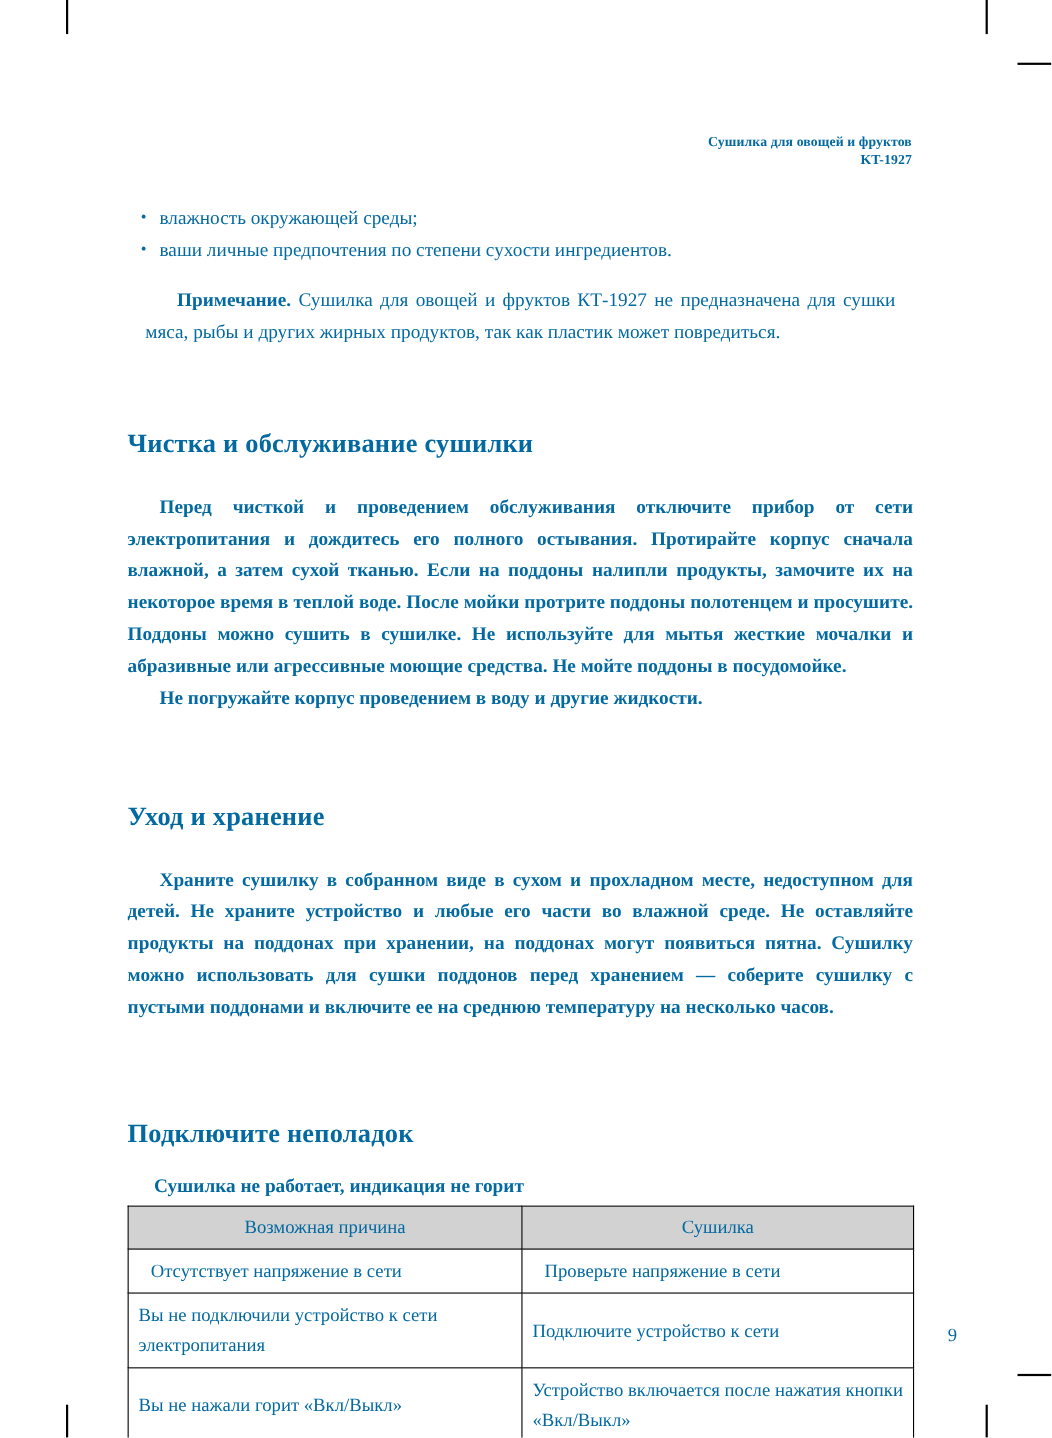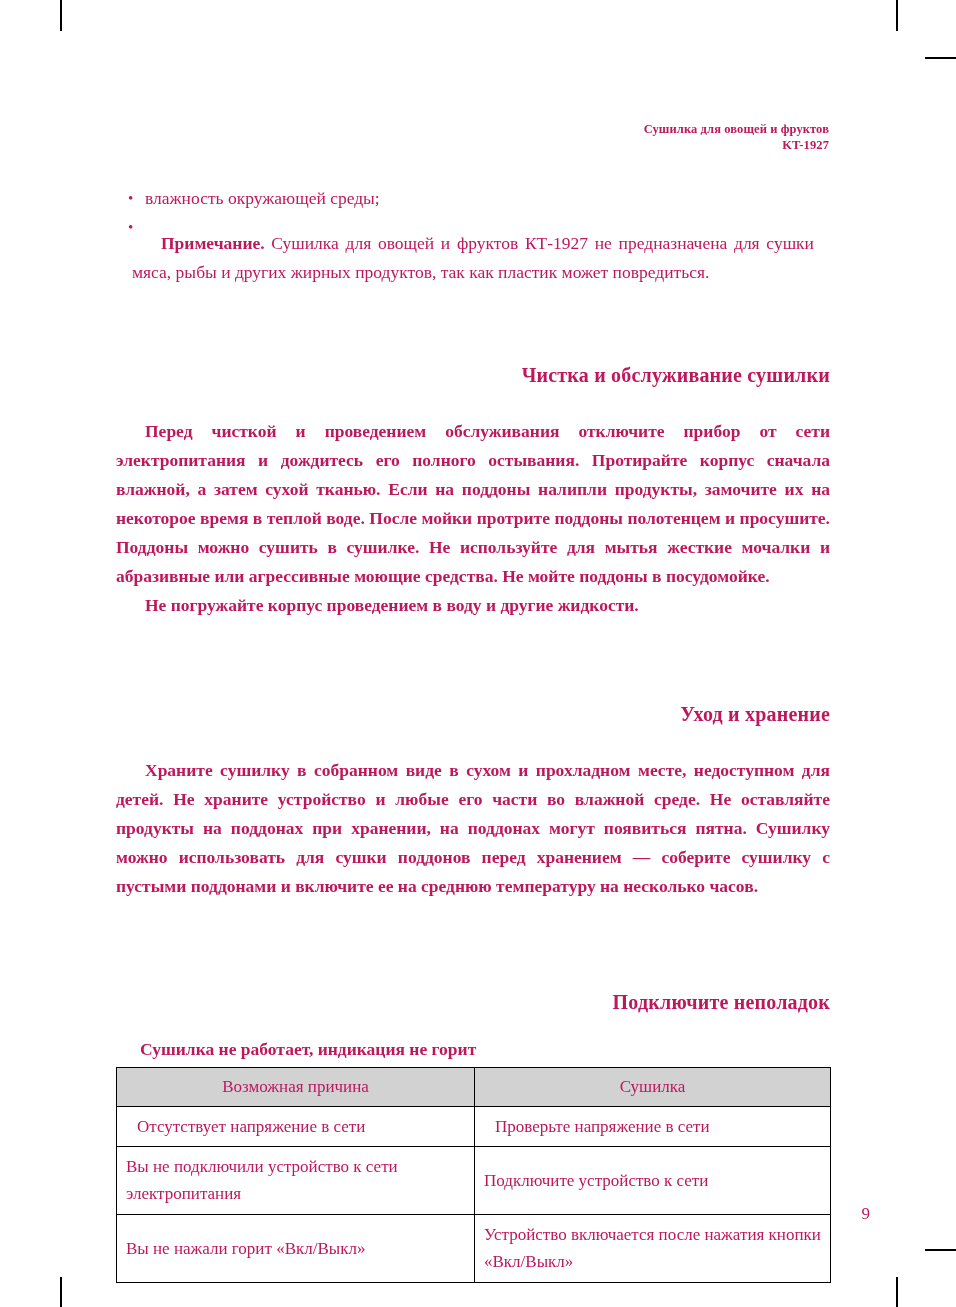--- a/index.html
+++ b/index.html
@@ -8,21 +8,21 @@
     padding: 0;
     background: #ffffff;
   }
   .page {
     position: relative;
     width: 956px;
     height: 1307px;
     background: #ffffff;
     overflow: hidden;
     font-family: "Liberation Serif", "DejaVu Serif", serif;
-    color: #be185d;
+    color: #0369a1;
   }
 
   
   .crop {
     position: absolute;
     background: #000000;
   }
   .crop-tl-v { left: 60px;  top: 0px;     width: 2px;  height: 31px; }
   .crop-tr-v { left: 896px; top: 0px;     width: 2px;  height: 31px; }
   .crop-tr-h { left: 925px; top: 57px;    width: 31px; height: 2px;  }
@@ -86,23 +86,23 @@
     line-height: 29px;
     text-align: justify;
     text-indent: 29px;
   }
   p.note .lead {
     font-weight: bold;
   }
 
   h2.section {
     margin: 0;
-    font-size: 20px;
-    font-weight: bold;
-    text-align: right;
+    font-size: 24px;
+    font-weight: bold;
+    text-align: left;
     line-height: 30px;
     letter-spacing: 0.2px;
   }
 
   h3.subsection {
     margin: 0;
     font-size: 17.5px;
     font-weight: bold;
     line-height: 24px;
     padding-left: 24px;
@@ -172,20 +172,21 @@
 
   <div class="content">
 
     <ul class="bullets">
       <li>
         <span class="bullet-dot">•</span>
         <span>влажность окружающей среды;</span>
       </li>
       <li>
         <span class="bullet-dot">•</span>
+        <span>ваши личные предпочтения по степени сухости ингредиентов.</span>
       </li>
     </ul>
 
     <p class="note"><span class="lead">Примечание.</span><span> Сушилка для овощей и фруктов КТ-1927 не предназначена для сушки мяса, рыбы и других жирных продуктов, так как пластик может повредиться.</span></p>
 
     <div class="sp-h2-before"></div>
     <h2 class="section">Чистка и обслуживание сушилки</h2>
     <div class="sp-h2-after"></div>
 
     <p class="body indent">Перед чисткой и проведением обслуживания отключите прибор от сети электропитания и дождитесь его полного остывания. Протирайте корпус сначала влажной, а затем сухой тканью. Если на поддоны налипли продукты, замочите их на некоторое время в теплой воде. После мойки протрите поддоны полотенцем и просушите. Поддоны можно сушить в сушилке. Не используйте для мытья жесткие мочалки и абразивные или агрессивные моющие средства. Не мойте поддоны в посудомойке.</p>

